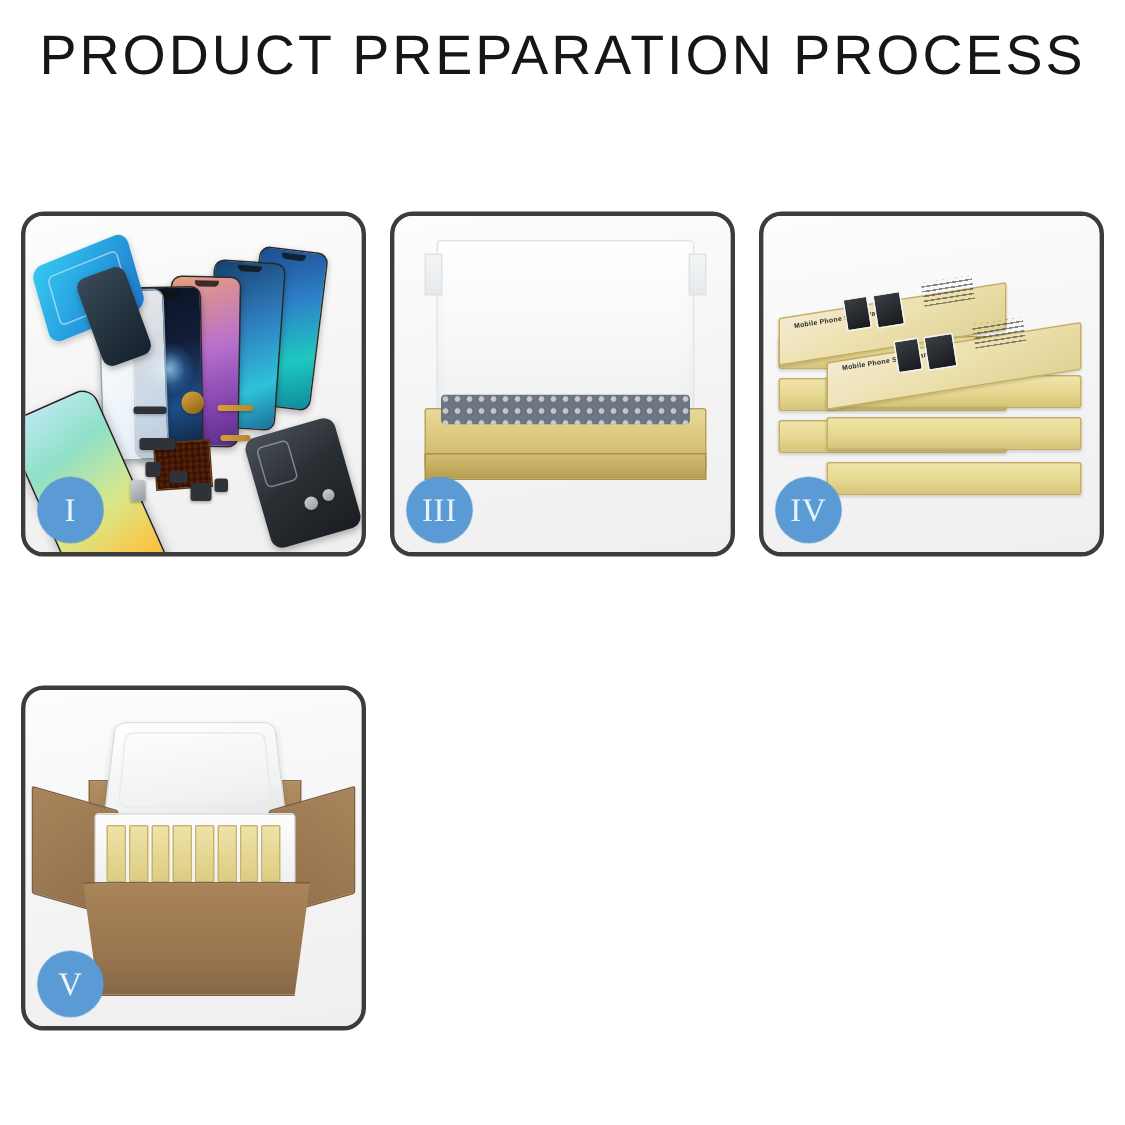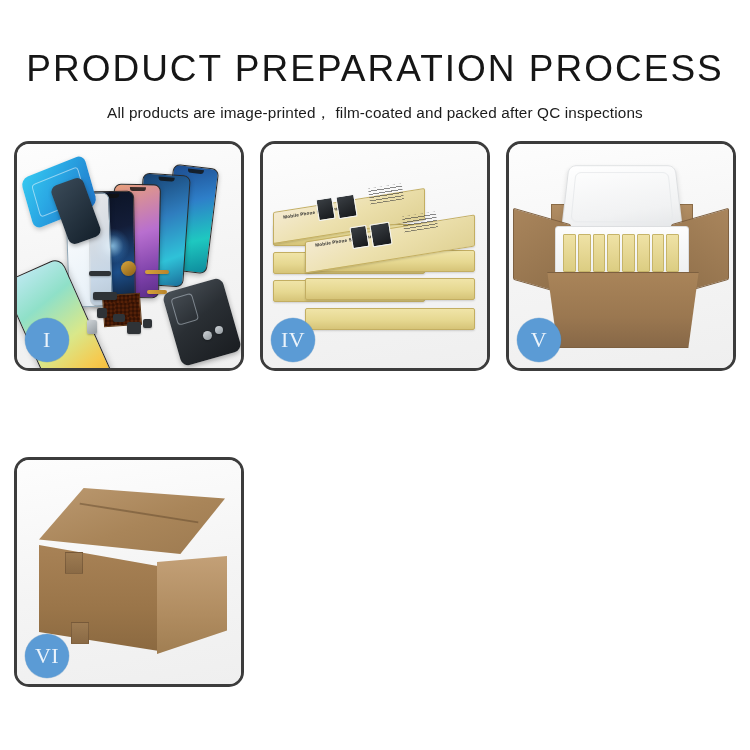--- a/index.html
+++ b/index.html
@@ -10,21 +10,21 @@
   body {
     width: 750px;
     height: 750px;
     font-family: "Liberation Sans", sans-serif;
     overflow: hidden;
     position: relative;
   }
 
   
   .header {
-    padding-top: 50px;
+    padding-top: 18px;
     text-align: center;
   }
   .main-title {
     font-size: 37px;
     letter-spacing: 2.0px;
     font-weight: 400;
     color: #161616;
     line-height: 1.05;
     margin: 0;
     white-space: nowrap;
@@ -361,21 +361,20 @@
     position: absolute; width: 16px; height: 20px;
     background: linear-gradient(180deg,#9d7b52,#8a6a45);
     border: 1px solid rgba(90,66,40,.4);
   }
 </style>
 </head>
 <body>
 
 <div class="header">
   <h1 class="main-title">PRODUCT PREPARATION PROCESS</h1>
-  <p class="sub-title">All products are image-printed， film-coated and packed after QC inspections</p>
 </div>
 
 <div class="grid">
 
   <div class="panel">
     <div class="panel-stage">
       <div class="ph ph-fan1">
           <span class="notch"></span>
         </div>
       <div class="ph ph-fan2">
@@ -408,20 +407,28 @@
       <div class="part" style="left:110px;bottom:34px;width:14px;height:12px;"></div>
       <div class="part" style="left:126px;bottom:40px;width:9px;height:9px;"></div>
       <div class="part silver" style="left:186px;bottom:28px;width:9px;height:9px;border-radius:50%;"></div>
       <div class="part silver" style="left:198px;bottom:34px;width:8px;height:8px;border-radius:50%;"></div>
 
       <div class="badge">I</div>
     </div>
   </div>
 
 
+  <div class="panel">
+    <div class="panel-stage">
+      <div class="box3-lid"></div>
+      <div class="box3-tray"></div>
+      <div class="box3-side"></div>
+      <div class="badge">III</div>
+    </div>
+  </div>
 
   <div class="panel">
     <div class="panel-stage">
       <div class="stack">
         <div class="sbox" style="left:2px;  top:58px;  width:150px; height:20px;"></div>
         <div class="sbox" style="left:2px;  top:86px;  width:150px; height:20px;"></div>
         <div class="sbox" style="left:2px;  top:114px; width:150px; height:20px;"></div>
         <div class="sbox" style="left:34px; top:142px; width:168px; height:20px;"></div>
         <div class="sbox" style="left:34px; top:112px; width:168px; height:20px;"></div>
         <div class="sbox" style="left:34px; top:84px;  width:168px; height:20px;"></div>
@@ -458,25 +465,14 @@
         <div class="v-yb"></div>
         <div class="v-yb"></div>
         <div class="v-yb"></div>
         <div class="v-yb"></div>
       </div>
       <div class="v-carton-front"></div>
       <div class="badge">V</div>
     </div>
   </div>
 
-  <div class="panel">
-    <div class="panel-stage">
-      <div class="vi-top"></div>
-      <div class="vi-left"></div>
-      <div class="vi-right"></div>
-      <div class="vi-seam" style="left:62px; top:52px; width:120px; height:2px; transform:rotate(9deg);"></div>
-      <div class="vi-tape" style="left:48px; top:92px;"></div>
-      <div class="vi-tape" style="left:54px; top:162px;"></div>
-      <div class="badge">VI</div>
-    </div>
-  </div>
 
 </div>
 
 </body></html>

